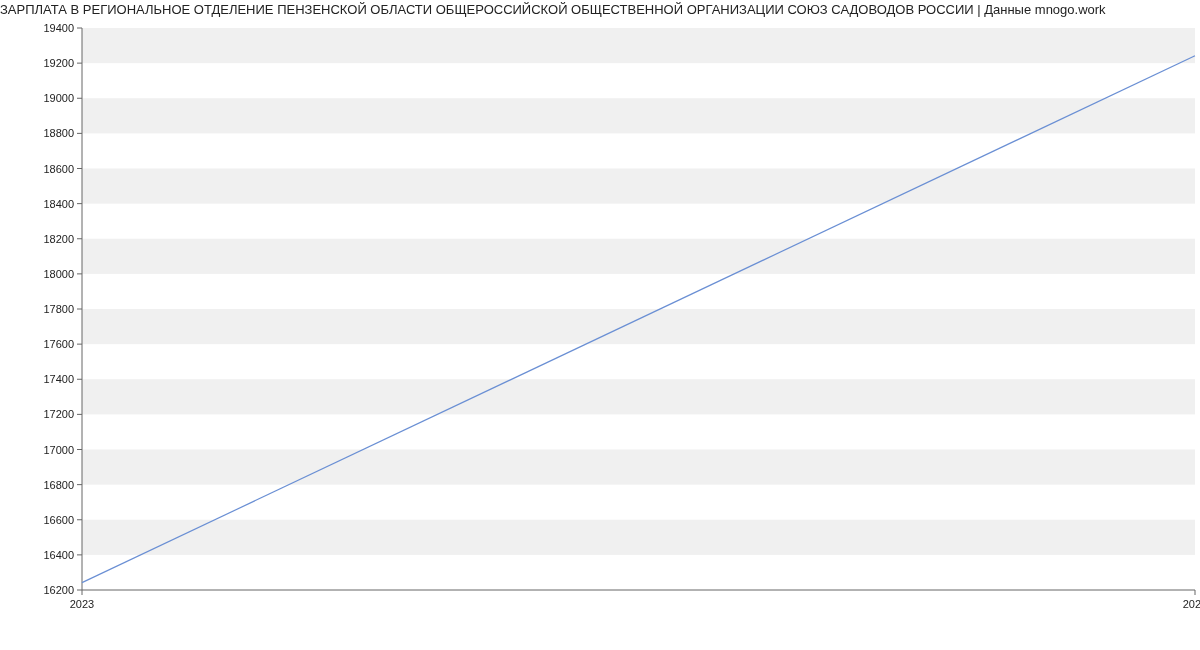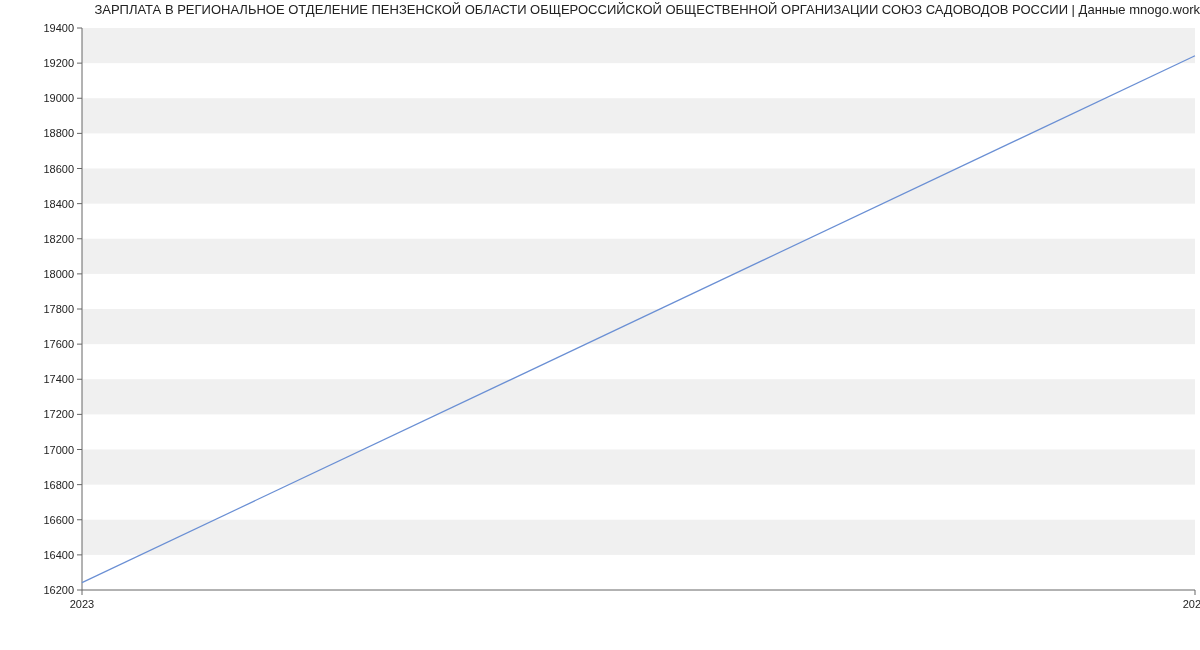--- a/index.html
+++ b/index.html
@@ -11,21 +11,21 @@
     font-family: Arial, Helvetica, sans-serif;
     color: #222;
     overflow: hidden;
   }
 
   .title {
     position: absolute;
     top: 2px;
     left: 0;
     right: 0;
-    text-align: right;
+    text-align: left;
     font-size: 13px;
     font-weight: 400;
     white-space: nowrap;
   }
 
   .chart {
     position: absolute;
     left: 0;
     top: 0;
     width: 1200px;

